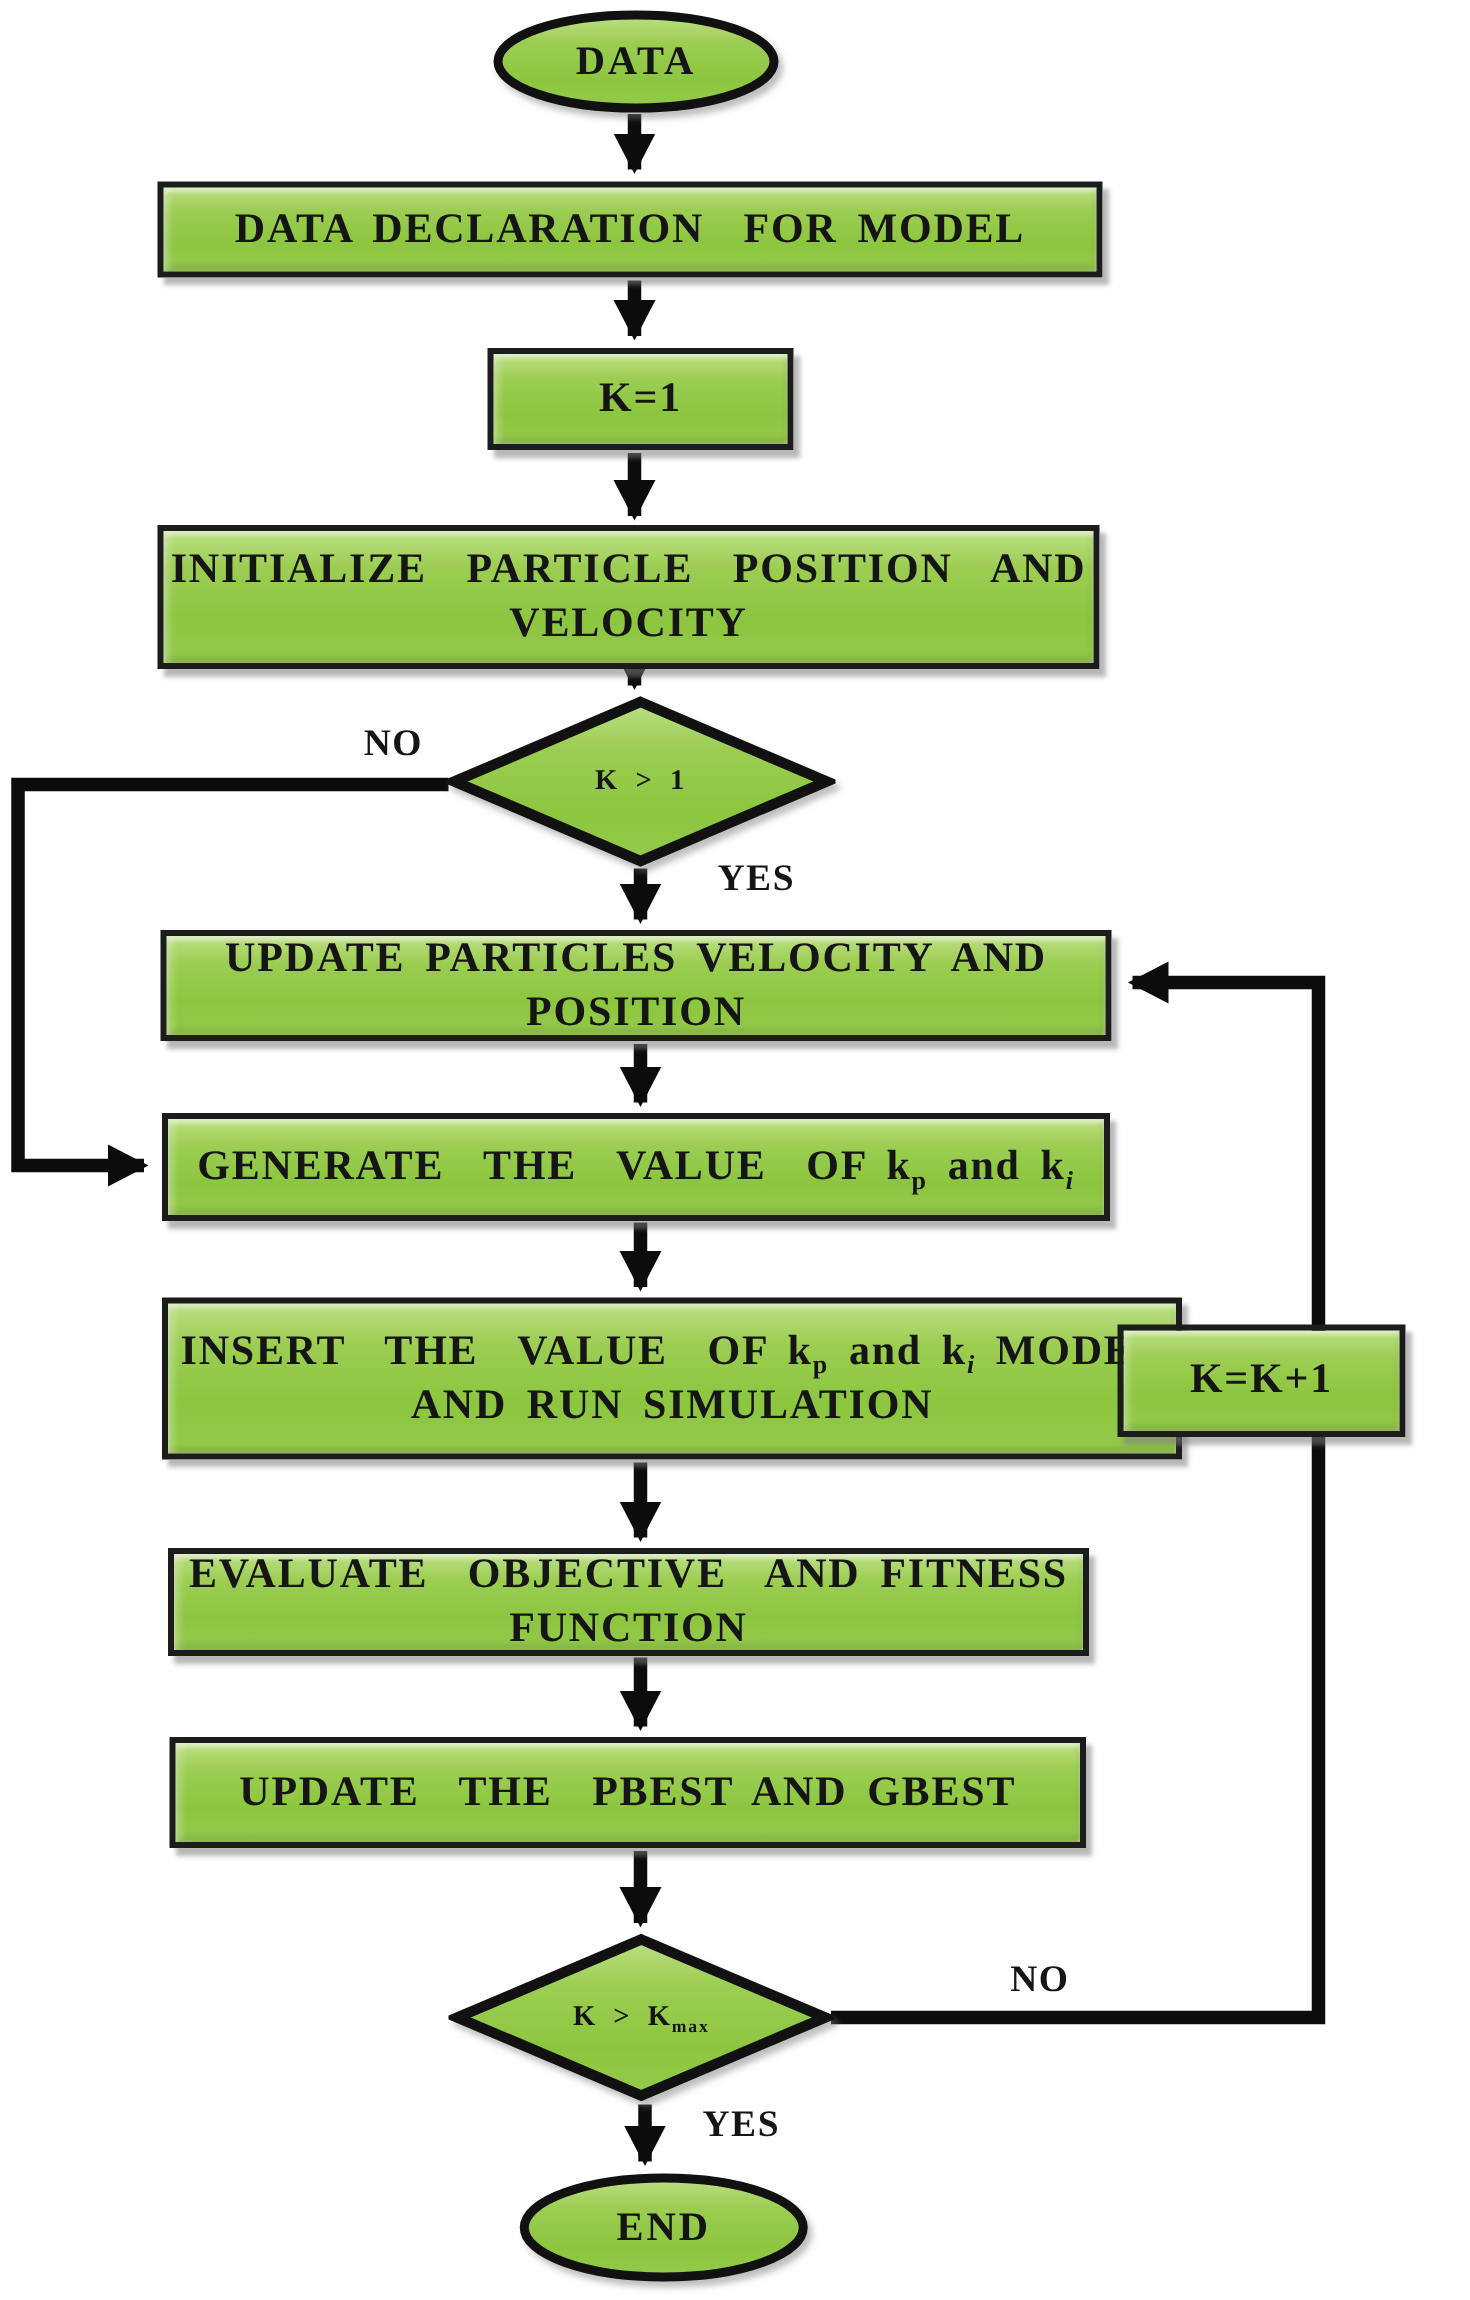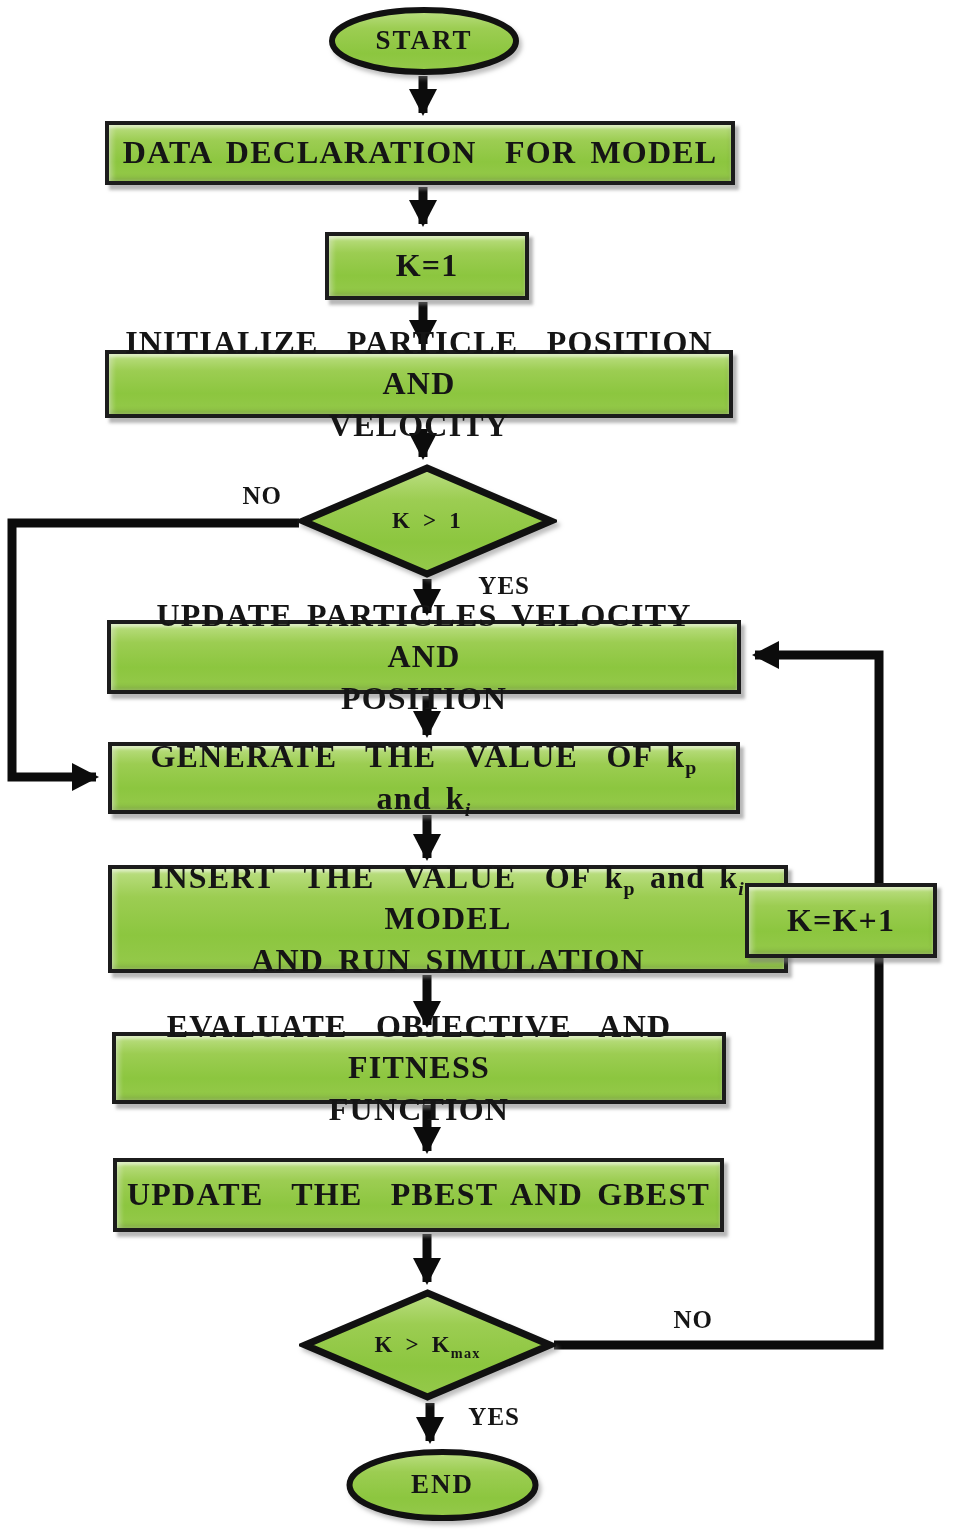--- a/index.html
+++ b/index.html
@@ -18,22 +18,22 @@
     background:linear-gradient(180deg,#bcdf83 0%,#9ccd52 28%,#8cc63f 66%,#95c94b 100%);
     box-shadow:4px 5px 3px rgba(125,125,125,.55),
                inset 0 3px 3px rgba(255,255,255,.45),
                inset 4px 0 4px rgba(255,255,255,.30),
                inset 0 -3px 4px rgba(70,100,25,.30);
   }
   .nlabel{
     position:relative;z-index:3;white-space:pre-wrap;letter-spacing:1.2px;word-spacing:5px;
     line-height:1.3;padding:0 4px;
   }
-  .fs-box{font-size:32px;}
-  .fs-diamond{font-size:23px;}
+  .fs-box{font-size:28px;}
+  .fs-diamond{font-size:19px;}
   .fs-terminal{font-size:27px;letter-spacing:2px;}
   .shape{position:absolute;left:0;top:0;width:100%;height:100%;
          filter:drop-shadow(3px 4px 2px rgba(125,125,125,.5));}
   sub{font-size:.62em;line-height:0;}
   sub.si{font-style:italic;}
   .edge-label{position:absolute;z-index:4;font-size:25px;letter-spacing:1px;text-align:right;}
 </style>
 </head>
 <body>
 
@@ -65,32 +65,32 @@
       <path d="M427,1234 L427,1282" marker-end="url(#ah)"></path>
       <path d="M430,1403 L430,1441" marker-end="url(#ah)"></path>
       <polyline points="554,1345 879,1345 879,655 755,655" marker-end="url(#ah)"></polyline>
     </g>
   </svg>
 
   <div class="node" style="left:328px;top:6px;width:192px;height:70px">
     <svg class="shape" viewBox="0 0 192 70">
       <ellipse cx="96" cy="35" rx="92" ry="31" fill="url(#gfill)" stroke="#111111" stroke-width="6"></ellipse>
     </svg>
-    <span class="nlabel fs-terminal">START</span>
+    <span class="nlabel fs-terminal">DATA</span>
   </div>
 
   <div class="node rect fs-box" style="left:105px;top:121px;width:630px;height:64px">
     <span class="nlabel">DATA DECLARATION  FOR MODEL</span>
   </div>
 
   <div class="node rect fs-box" style="left:325px;top:232px;width:204px;height:68px">
     <span class="nlabel">K=1</span>
   </div>
 
-  <div class="node rect fs-box" style="left:105px;top:350px;width:628px;height:68px">
+  <div class="node rect fs-box" style="left:105px;top:350px;width:628px;height:96px">
     <span class="nlabel">INITIALIZE  PARTICLE  POSITION  AND
 VELOCITY</span>
   </div>
 
   <div class="node" style="left:297px;top:464px;width:260px;height:114px">
     <svg class="shape" viewBox="0 0 260 114">
       <polygon points="130,4 254,57 130,110 6,57" fill="url(#gfill)" stroke="#111111" stroke-width="7"></polygon>
     </svg>
     <span class="nlabel fs-diamond">K &gt; 1</span>
   </div>

